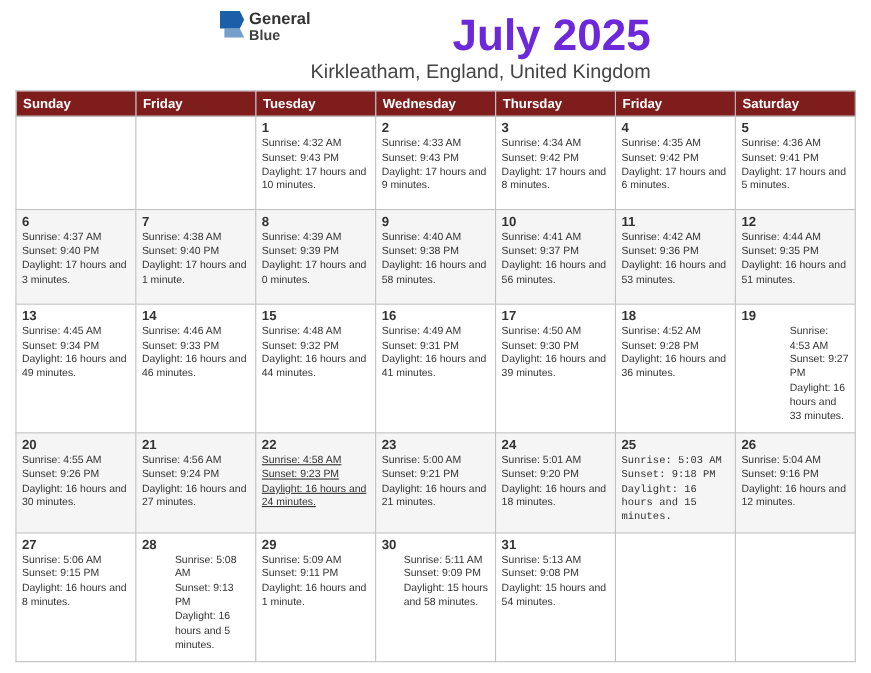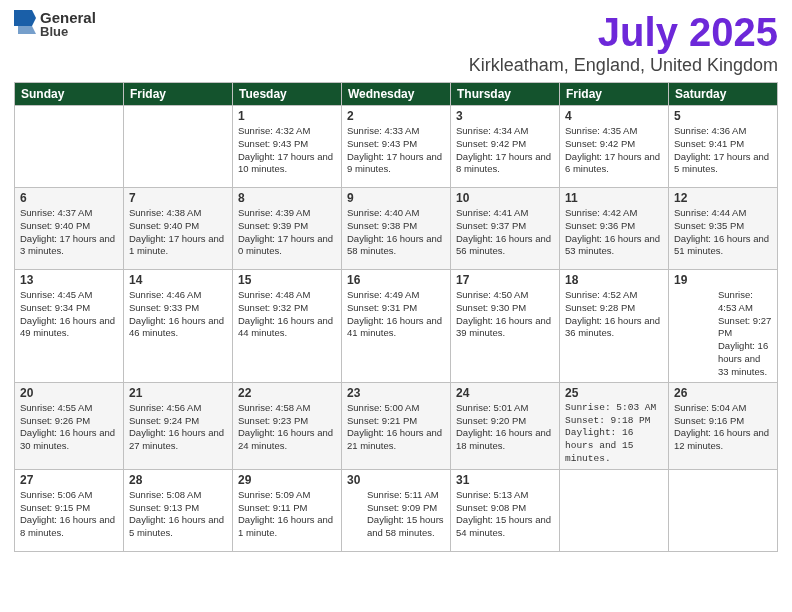--- a/index.html
+++ b/index.html
@@ -5,24 +5,25 @@
     * { box-sizing: border-box; margin: 0; padding: 0; }
     body {
       font-family: Arial, sans-serif;
       background: #fff;
       width: 792px;
       height: 612px;
       overflow: hidden;
     }
     .page {
       width: 792px;
-      height: 470px;
+      height: 612px;
       display: flex;
       flex-direction: column;
       padding: 10px 14px 10px 14px;
+      align-items: center;
     }
     .header {
       display: flex;
       justify-content: space-between;
       align-items: flex-start;
       margin-bottom: 6px;
     }
     .logo {
       display: flex;
       align-items: center;
@@ -59,21 +60,21 @@
     .subtitle {
       font-size: 18px;
       color: #444;
     }
     .calendar {
       width: 100%;
       border-collapse: collapse;
       flex: 1;
     }
     .calendar th {
-      background: #14532d;
+      background: #7f1d1d;
       color: #fff;
       font-size: 12px;
       font-weight: bold;
       padding: 4px 6px;
       text-align: left;
       border: 1px solid #c0c0c0;
     }
     .calendar td {
       border: 1px solid #c0c0c0;
       vertical-align: top;
@@ -264,21 +265,21 @@
 Daylight: 16 hours and 30 minutes.</div>
           </td>
           <td>
             <span class="day-num">21</span>
             <div class="day-info" style="white-space: pre-line;">Sunrise: 4:56 AM
 Sunset: 9:24 PM
 Daylight: 16 hours and 27 minutes.</div>
           </td>
           <td>
             <span class="day-num">22</span>
-            <div class="day-info" style="white-space: pre-line;">Sunrise: 4:58 AM
+            <div class="day-info" style="white-space: pre-line; text-decoration: underline;">Sunrise: 4:58 AM
 Sunset: 9:23 PM
 Daylight: 16 hours and 24 minutes.</div>
           </td>
           <td>
             <span class="day-num">23</span>
             <div class="day-info" style="white-space: pre-line;">Sunrise: 5:00 AM
 Sunset: 9:21 PM
 Daylight: 16 hours and 21 minutes.</div>
           </td>
           <td>
@@ -302,21 +303,21 @@
         </tr>
         <tr>
           <td>
             <span class="day-num">27</span>
             <div class="day-info" style="white-space: pre-line;">Sunrise: 5:06 AM
 Sunset: 9:15 PM
 Daylight: 16 hours and 8 minutes.</div>
           </td>
           <td>
             <span class="day-num">28</span>
-            <div class="day-info" style="white-space: pre-line;">Sunrise: 5:08 AM
+            <div class="day-info" style="white-space: pre-line; margin-left: 30px;">Sunrise: 5:08 AM
 Sunset: 9:13 PM
 Daylight: 16 hours and 5 minutes.</div>
           </td>
           <td>
             <span class="day-num">29</span>
             <div class="day-info" style="white-space: pre-line;">Sunrise: 5:09 AM
 Sunset: 9:11 PM
 Daylight: 16 hours and 1 minute.</div>
           </td>
           <td>

